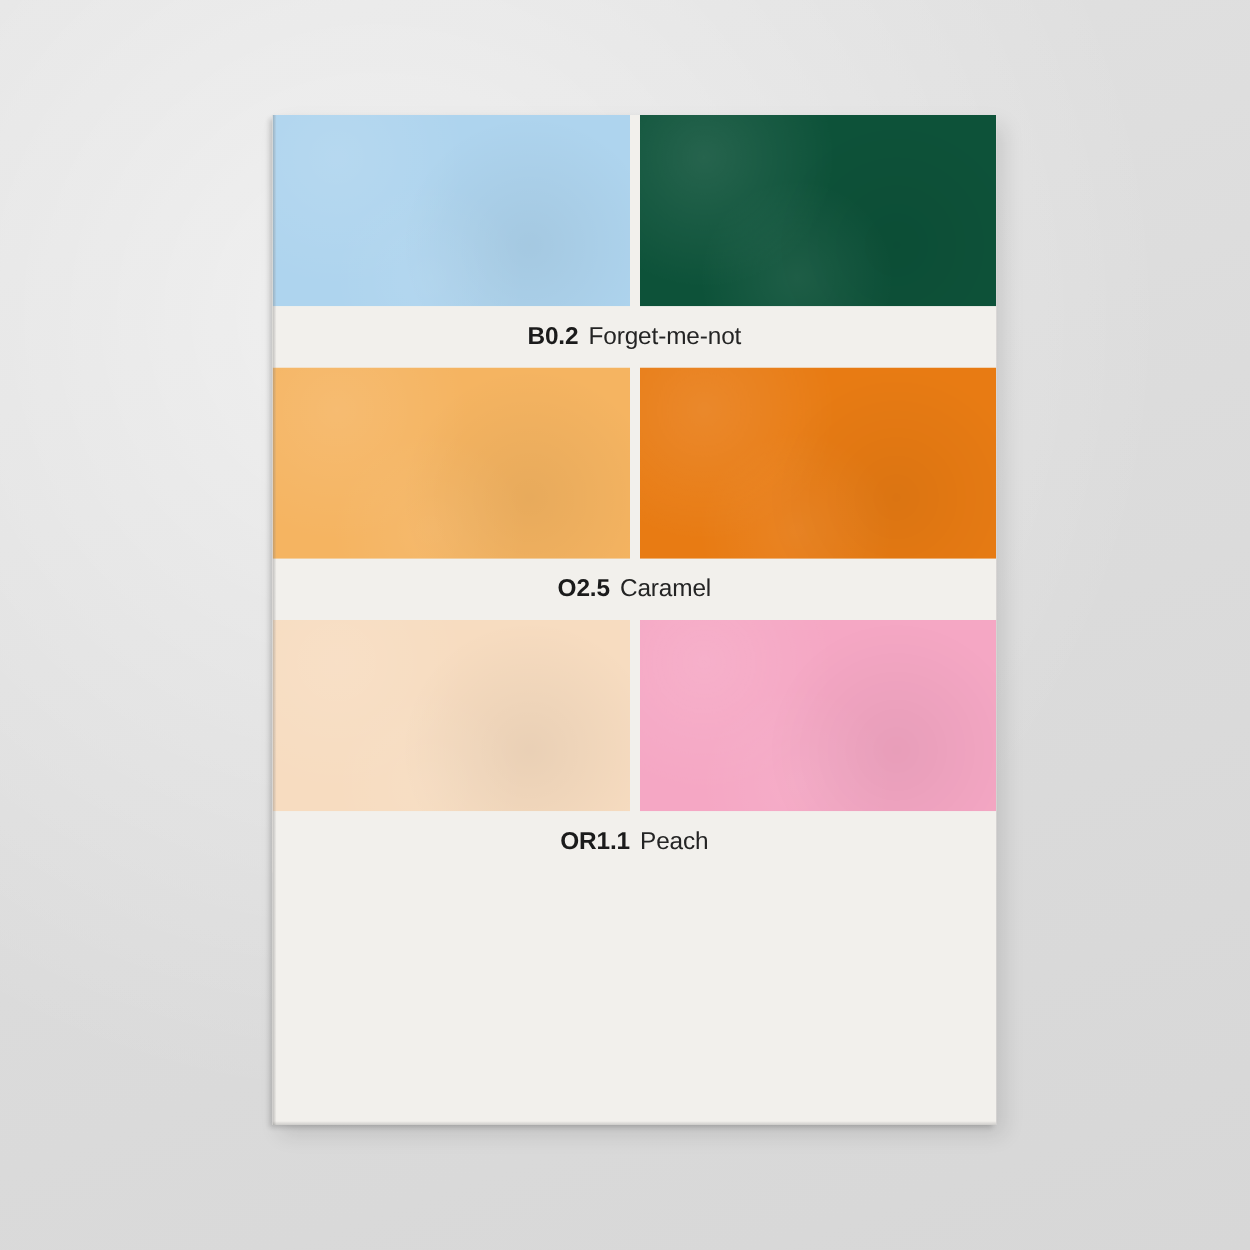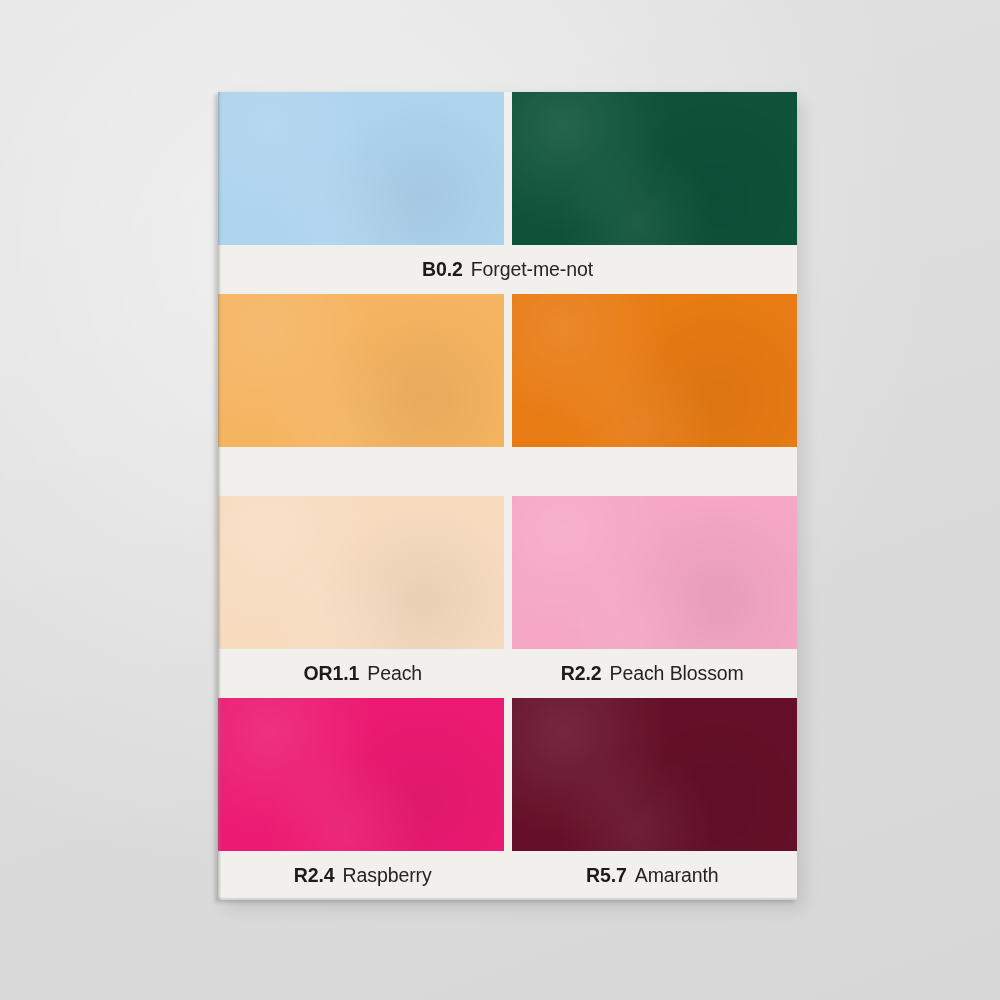--- a/index.html
+++ b/index.html
@@ -174,63 +174,42 @@
       <div class="swatch-pair">
         <div class="swatch-cell">
           <div class="swatch-chip" style="background: rgb(245, 180, 97);"></div>
         </div>
         <div class="swatch-gutter"></div>
         <div class="swatch-cell">
           <div class="swatch-chip" style="background: rgb(232, 123, 19);"></div>
         </div>
       </div>
       <div class="label-pair">
+        <div class="label-cell">
+          <span class="label-code">O2.5</span>
+          <span class="label-name">Caramel</span>
+        </div>
       </div>
     </div>
 
     <div class="swatch-row">
       <div class="swatch-pair">
         <div class="swatch-cell">
           <div class="swatch-chip" style="background: rgb(247, 220, 192);"></div>
         </div>
         <div class="swatch-gutter"></div>
         <div class="swatch-cell">
           <div class="swatch-chip" style="background: rgb(245, 167, 196);"></div>
         </div>
       </div>
       <div class="label-pair">
         <div class="label-cell">
           <span class="label-code">OR1.1</span>
           <span class="label-name">Peach</span>
         </div>
-        <div class="label-cell">
-          <span class="label-code">R2.2</span>
-          <span class="label-name">Peach Blossom</span>
-        </div>
       </div>
     </div>
 
-    <div class="swatch-row">
-      <div class="swatch-pair">
-        <div class="swatch-cell">
-          <div class="swatch-chip" style="background: rgb(236, 26, 114);"></div>
-        </div>
-        <div class="swatch-gutter"></div>
-        <div class="swatch-cell">
-          <div class="swatch-chip" style="background: rgb(101, 16, 40);"></div>
-        </div>
-      </div>
-      <div class="label-pair">
-        <div class="label-cell">
-          <span class="label-code">R2.4</span>
-          <span class="label-name">Raspberry</span>
-        </div>
-        <div class="label-cell">
-          <span class="label-code">R5.7</span>
-          <span class="label-name">Amaranth</span>
-        </div>
-      </div>
-    </div>
 
     <div class="edge-shade"></div>
     <div class="edge-shade-bottom"></div>
   </div>
 </div>
 
 </body></html>

